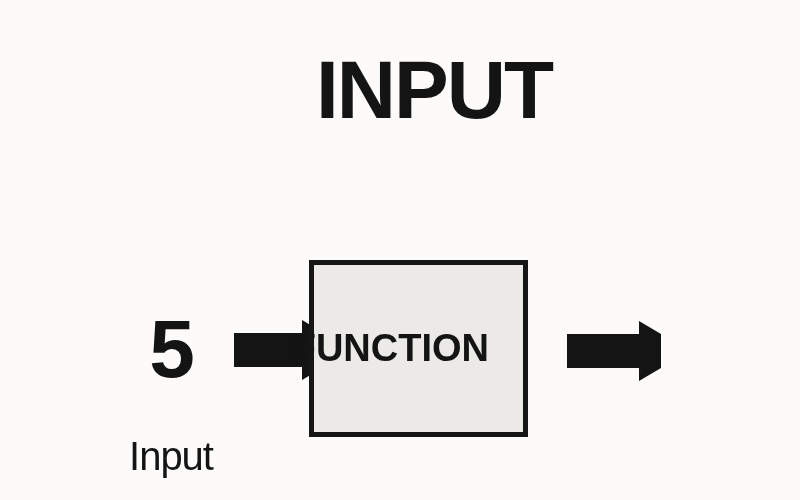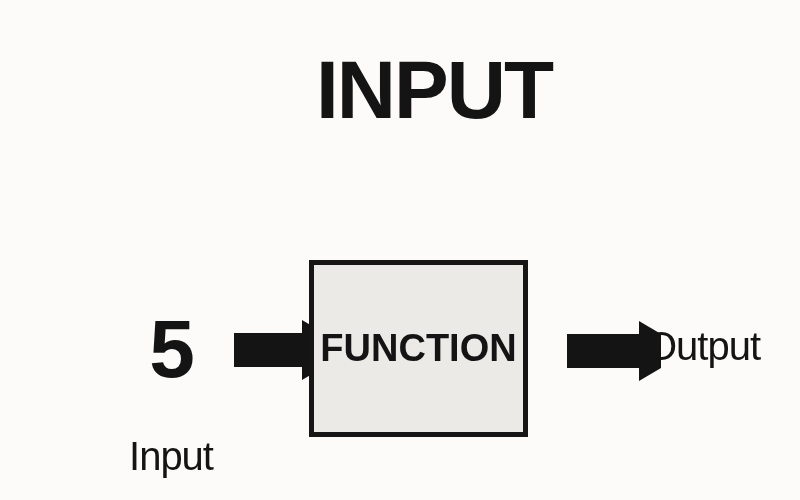--- a/index.html
+++ b/index.html
@@ -46,21 +46,21 @@
   .function-box {
     position: absolute;
     left: 275px;
     top: 226px;
     width: 219px;
     height: 177px;
     background: var(--box-fill);
     border: 5px solid var(--box-border);
     display: flex;
     align-items: center;
-    justify-content: center;
+    justify-content: flex-end;
   }
   .function-box .machine-label {
     font-size: 38px;
     font-weight: 700;
     letter-spacing: 0px;
   }
   .io-group {
     position: absolute;
     top: 243px;
     width: 170px;
@@ -126,16 +126,15 @@
   <div class="function-box">
     <span class="machine-label">FUNCTION</span>
   </div>
 
   <div class="arrow arrow-out">
     <div class="shaft"></div>
     <div class="head"></div>
   </div>
 
   <div class="io-group output">
-    <div class="io-label">Output</div>
   </div>
 
 </div>
 
 </body></html>

